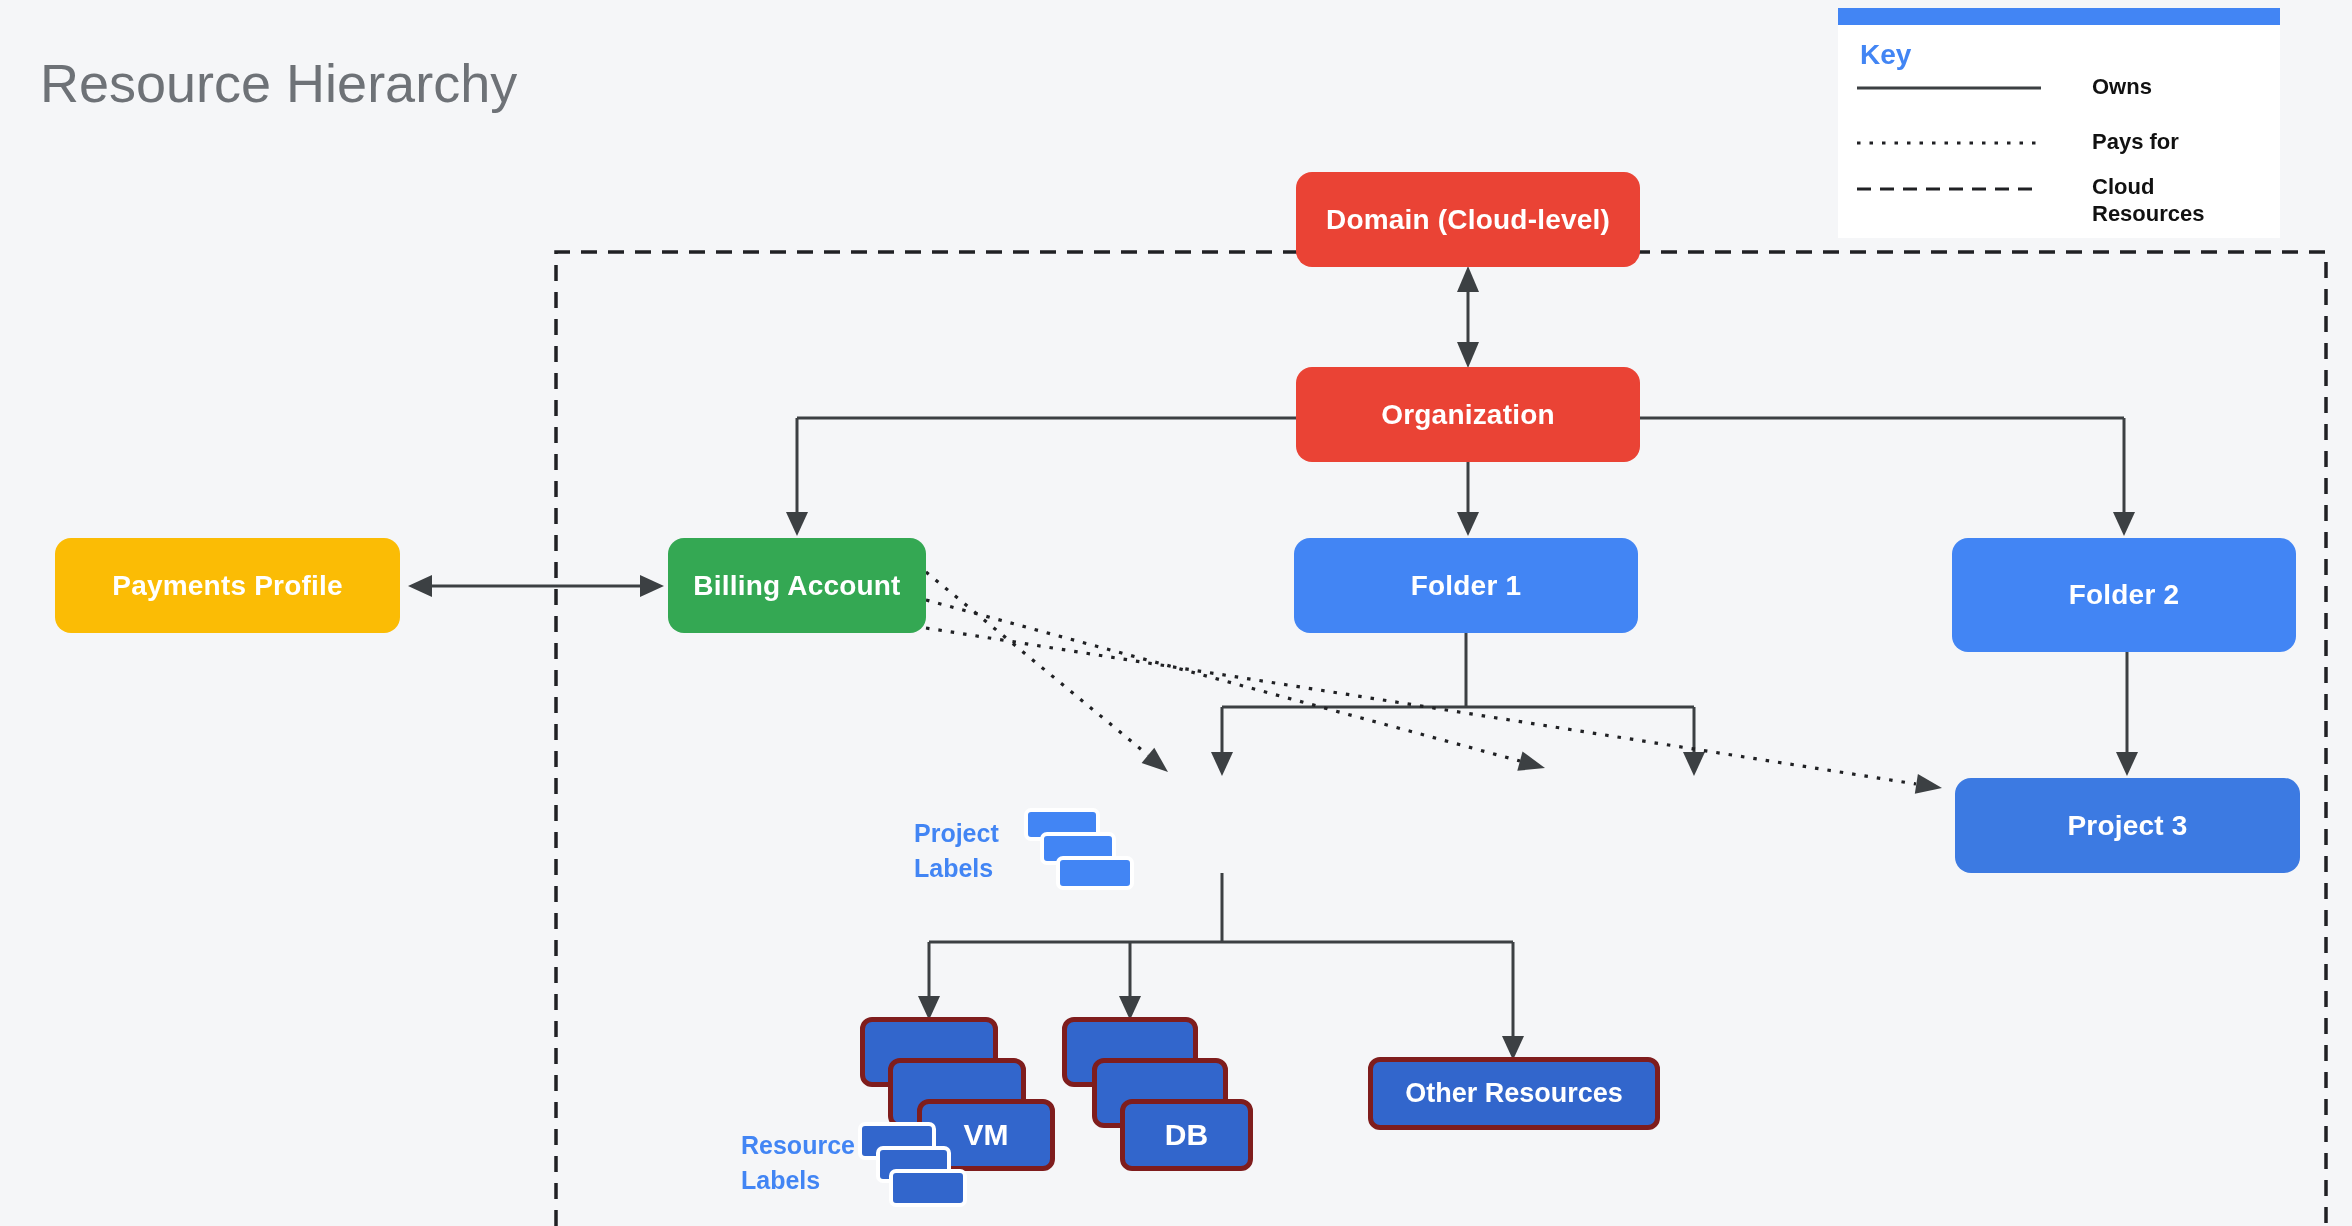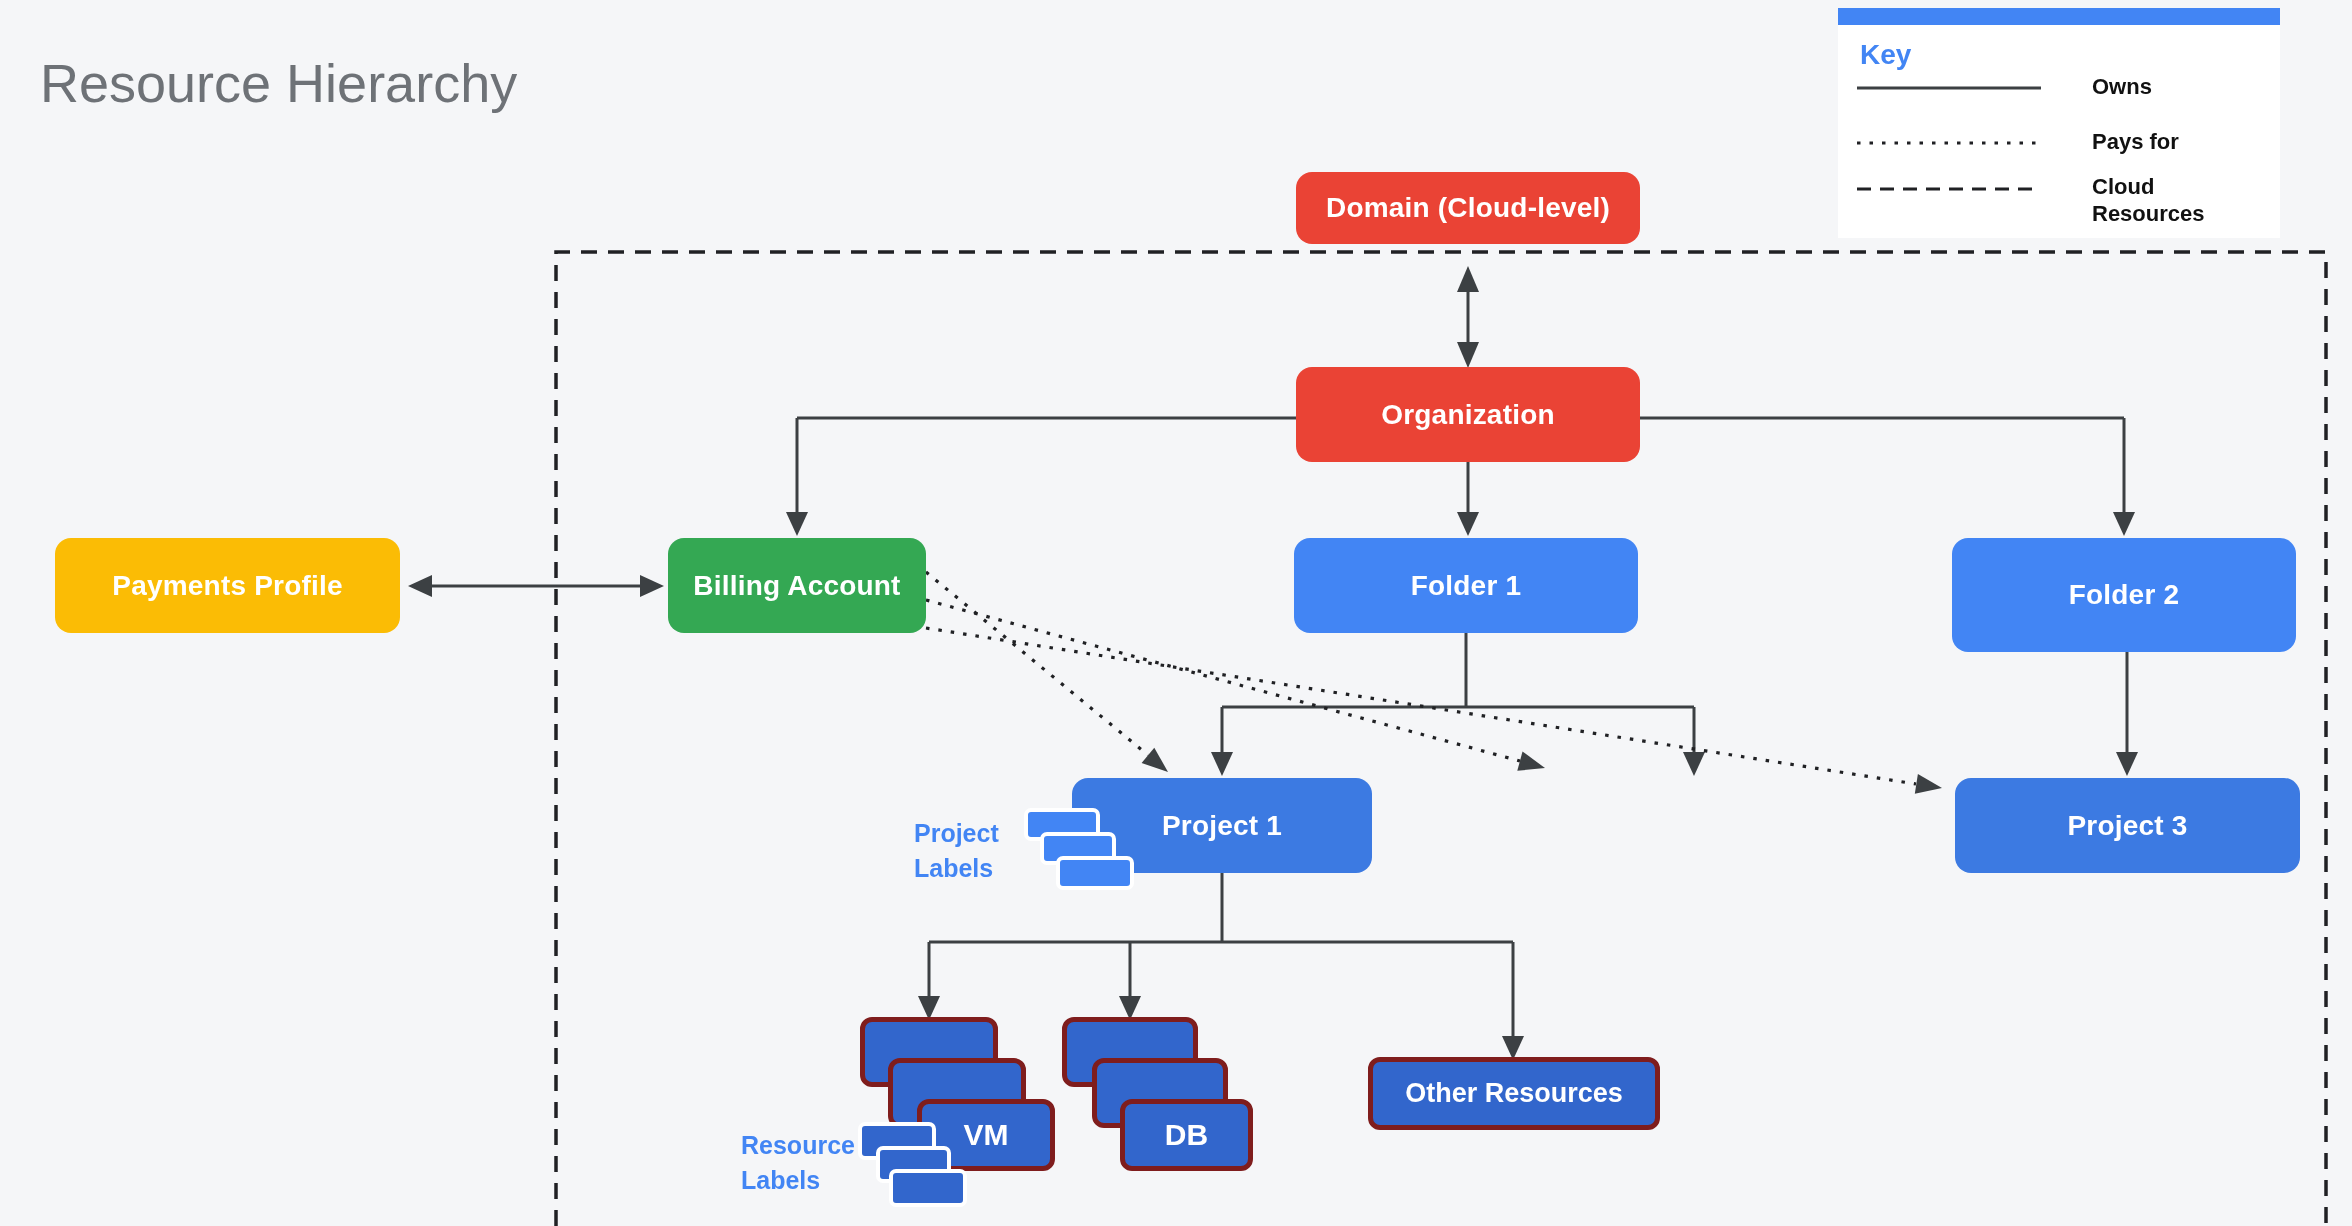--- a/index.html
+++ b/index.html
@@ -89,40 +89,37 @@
       <polygon class="head" points="1168,772 1141.6,763.1 1154.3,747.7"></polygon>
       <path class="dotted" d="M926,600 L1520,761"></path>
       <polygon class="head" points="1545,768 1517.3,770.8 1522.5,751.5"></polygon>
       <path class="dotted" d="M926,628 L1916,784"></path>
       <polygon class="head" points="1942,788 1914.8,793.8 1917.9,774.1"></polygon>
     </g>
   </svg>
 
   <div class="title">Resource Hierarchy</div>
 
-  <div class="node red" style="left:1296px;top:172px;width:344px;height:72px">
+  <div class="node red" style="left:1296px;top:172px;width:344px;height:95px">
     <span>Domain (Cloud-level)</span>
   </div>
   <div class="node red" style="left:1296px;top:367px;width:344px;height:95px">
     <span>Organization</span>
   </div>
   <div class="node yellow" style="left:55px;top:538px;width:345px;height:95px">
     <span>Payments Profile</span>
   </div>
   <div class="node green" style="left:668px;top:538px;width:258px;height:95px">
     <span>Billing Account</span>
   </div>
   <div class="node fblue" style="left:1294px;top:538px;width:344px;height:95px">
     <span>Folder 1</span>
   </div>
   <div class="node fblue" style="left:1952px;top:538px;width:344px;height:114px">
     <span>Folder 2</span>
-  </div>
-  <div class="node pblue" style="left:1072px;top:778px;width:300px;height:95px">
-    <span>Project 1</span>
   </div>
   <div class="node pblue" style="left:1955px;top:778px;width:345px;height:95px">
     <span>Project 3</span>
   </div>
 
   <div class="annot" style="left:914px;top:816px">
     <div>Project</div>
     <div>Labels</div>
   </div>
   <div class="lcard blue" style="left:1024px;top:808px;width:76px;height:33px"></div>

